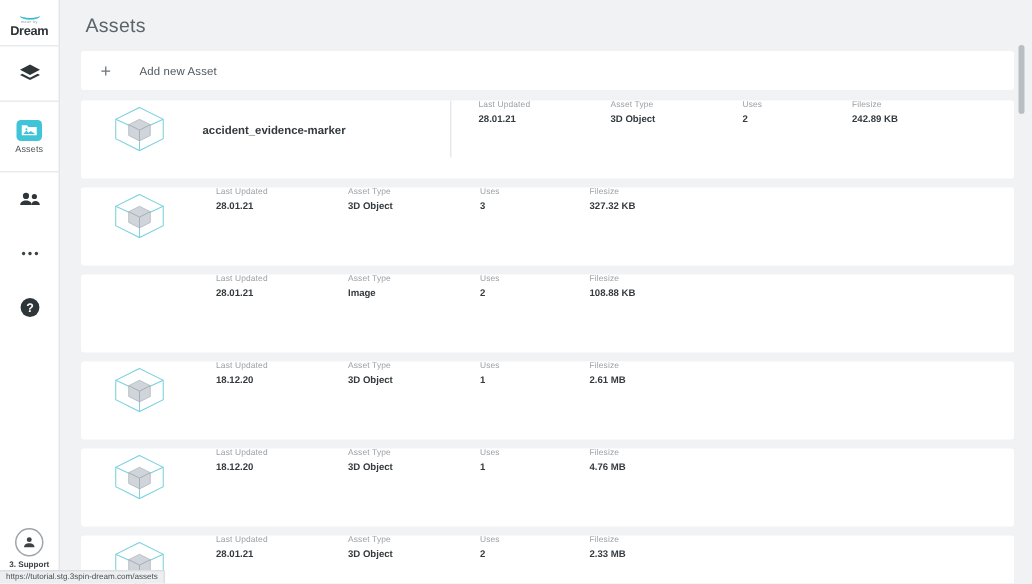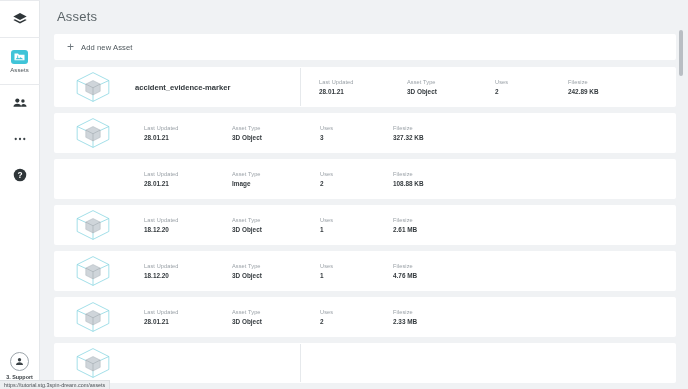--- a/index.html
+++ b/index.html
@@ -77,29 +77,29 @@
   .add-card {
     margin-top: 10px;
     height: 26px;
     background: #ffffff;
     border-radius: 2px;
     display: flex; align-items: center;
     padding-left: 13px;
     cursor: pointer;
   }
   .plus { font-size: 12px; color: #6d767c; line-height: 12px; width: 14px; }
-  .add-text { font-size: 7.6px; color: #4e575c; letter-spacing: .1px; }
+  .add-text { font-size: 7.6px; color: #4e575c; letter-spacing: .1px; margin-left: 12px; }
 
   .asset-list { margin-top: 7px; }
   .asset-card {
     background: #ffffff;
     border-radius: 2px;
-    height: 40px;
+    height: 52px;
     margin-bottom: 6px;
-    display: flex; align-items: center;
+    display: flex; align-items: flex-start;
     cursor: pointer;
   }
   .thumb {
     width: 66px; height: 38px;
     margin-left: 6px;
     display: flex; align-items: center; justify-content: center;
     flex: 0 0 66px;
   }
   .thumb svg { display: block; }
   .name-col {
@@ -144,20 +144,29 @@
   }
   .status-text { font-size: 5.4px; color: #4a5055; white-space: nowrap; }
 </style>
 </head>
 <body>
 
 <div class="app">
 
   <div class="sidebar">
 
+    <div class="logo-box">
+      <svg class="logo-swoosh" viewBox="0 0 28 12">
+        <ellipse cx="14" cy="6" rx="13" ry="4.4" fill="#3fc4d8"></ellipse>
+        <ellipse cx="14" cy="4.2" rx="13" ry="4" fill="#ffffff"></ellipse>
+        <path d="M1 6 Q14 12 27 6 Q14 10.2 1 6Z" fill="#2aa9bd"></path>
+      </svg>
+      <div class="logo-tiny">made by</div>
+      <div class="logo-word">Dream</div>
+    </div>
 
     <div class="nav-sep"></div>
 
     <div class="nav-item">
       <svg class="nav-ico" viewBox="0 0 24 24">
         <path d="M12 3 L22 8.2 L12 13.4 L2 8.2 Z" fill="#2f3639"></path>
         <path d="M4.4 12.2 L2 13.4 L12 18.6 L22 13.4 L19.6 12.2 L12 16.2 Z" fill="#2f3639"></path>
       </svg>
     </div>
 

